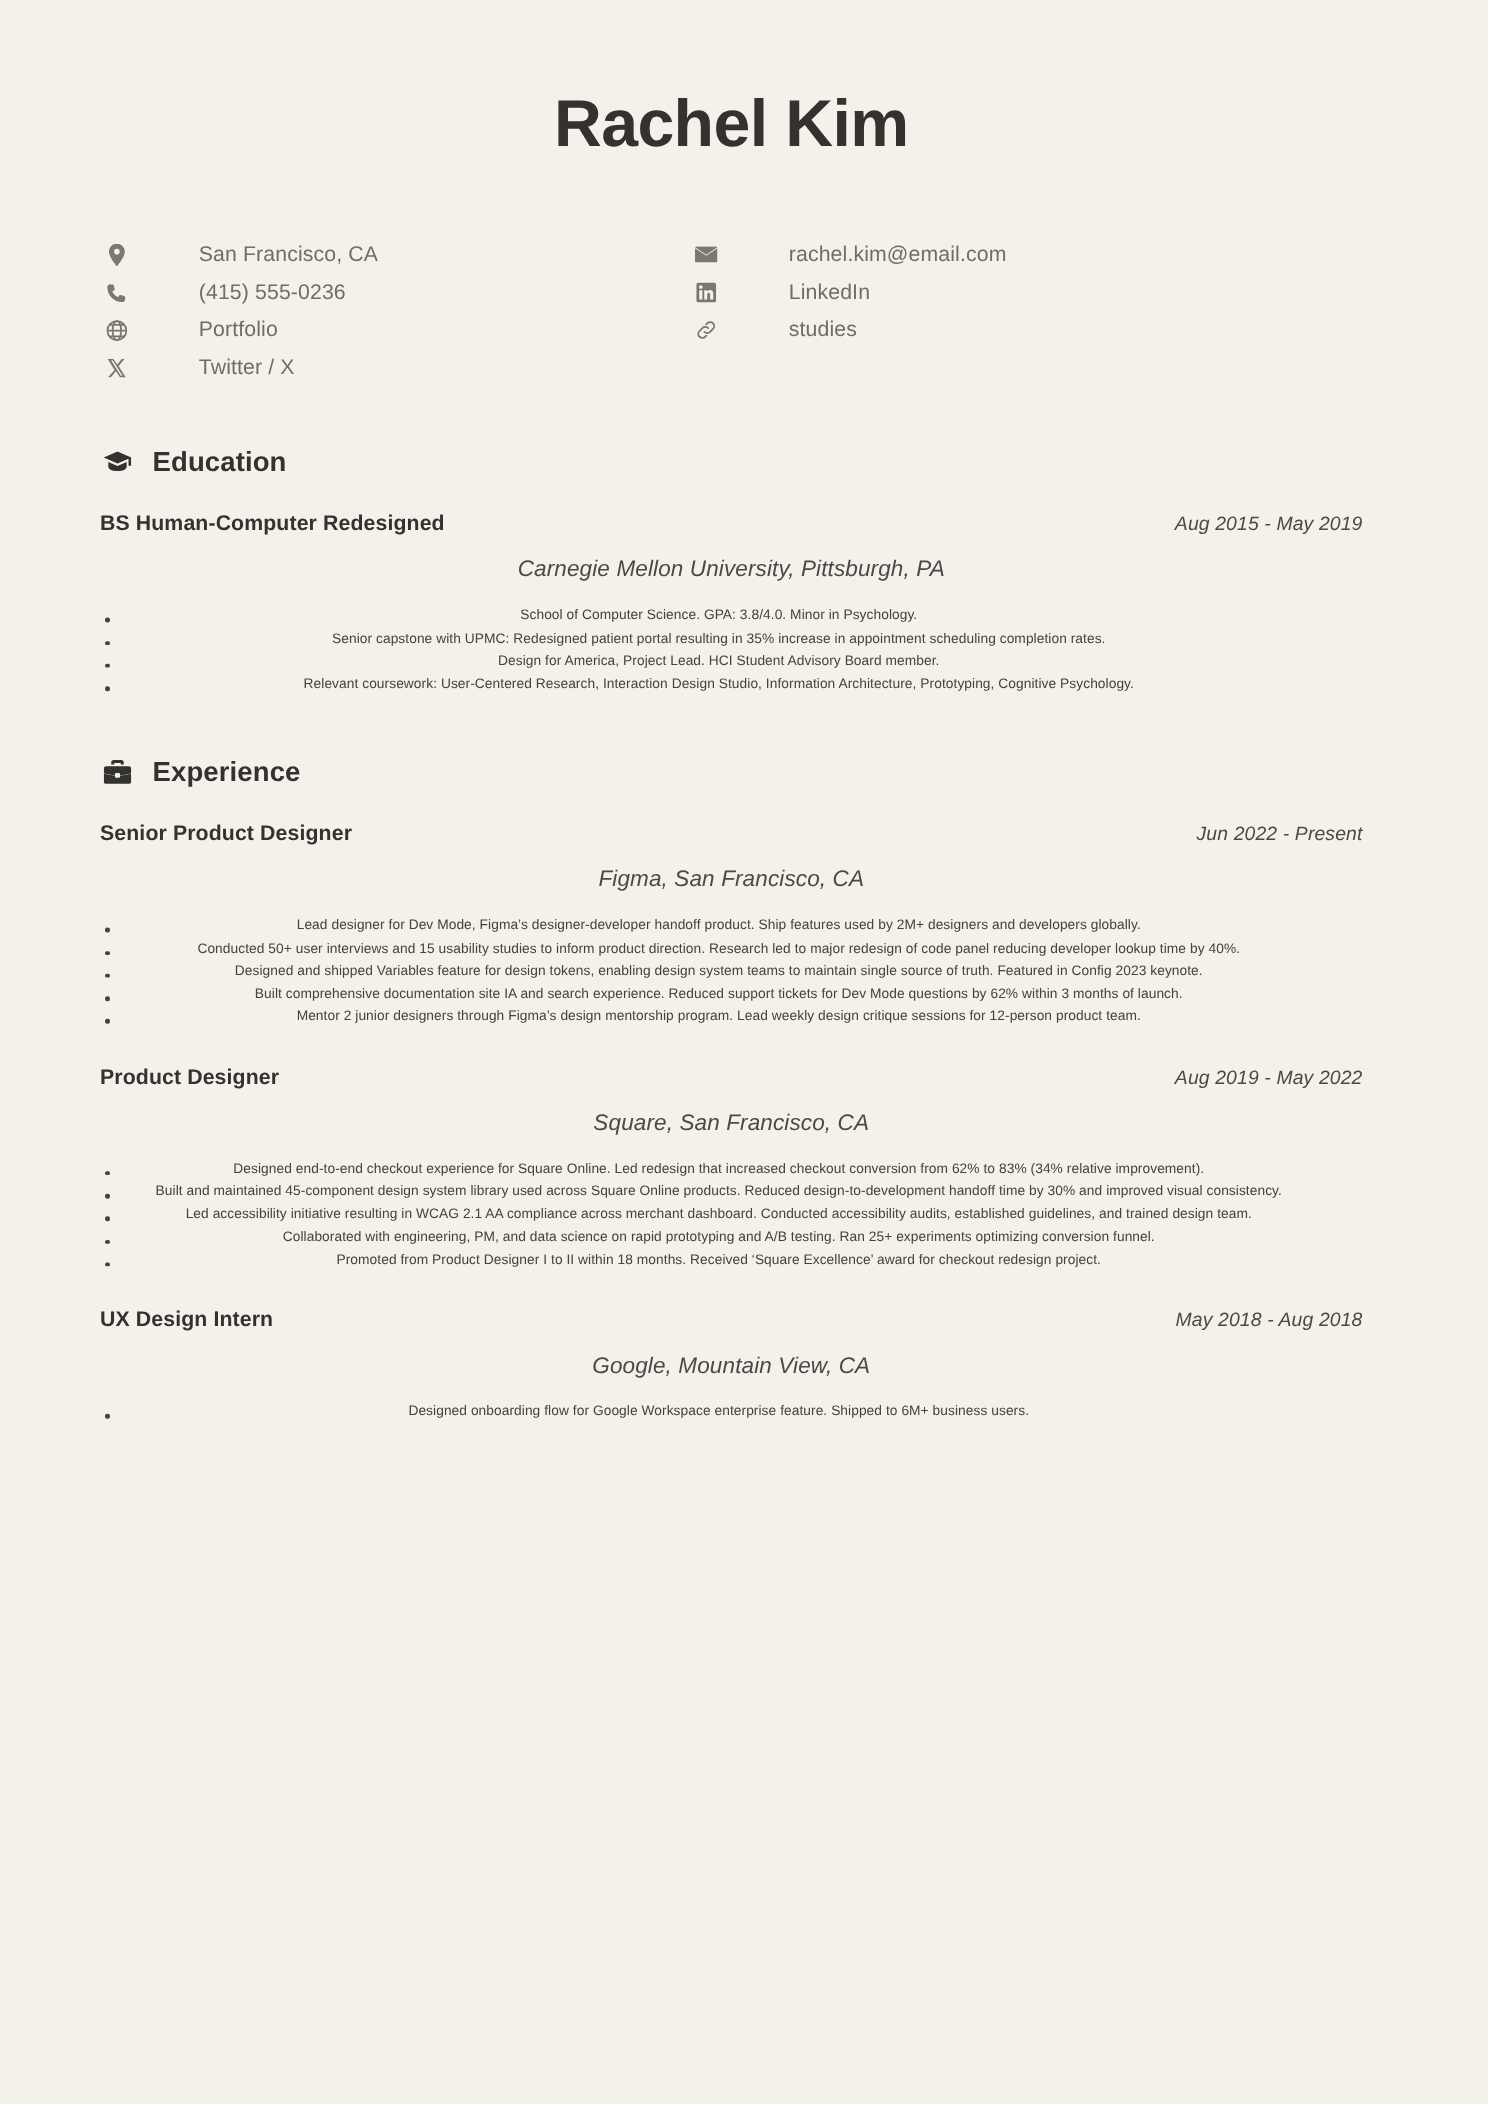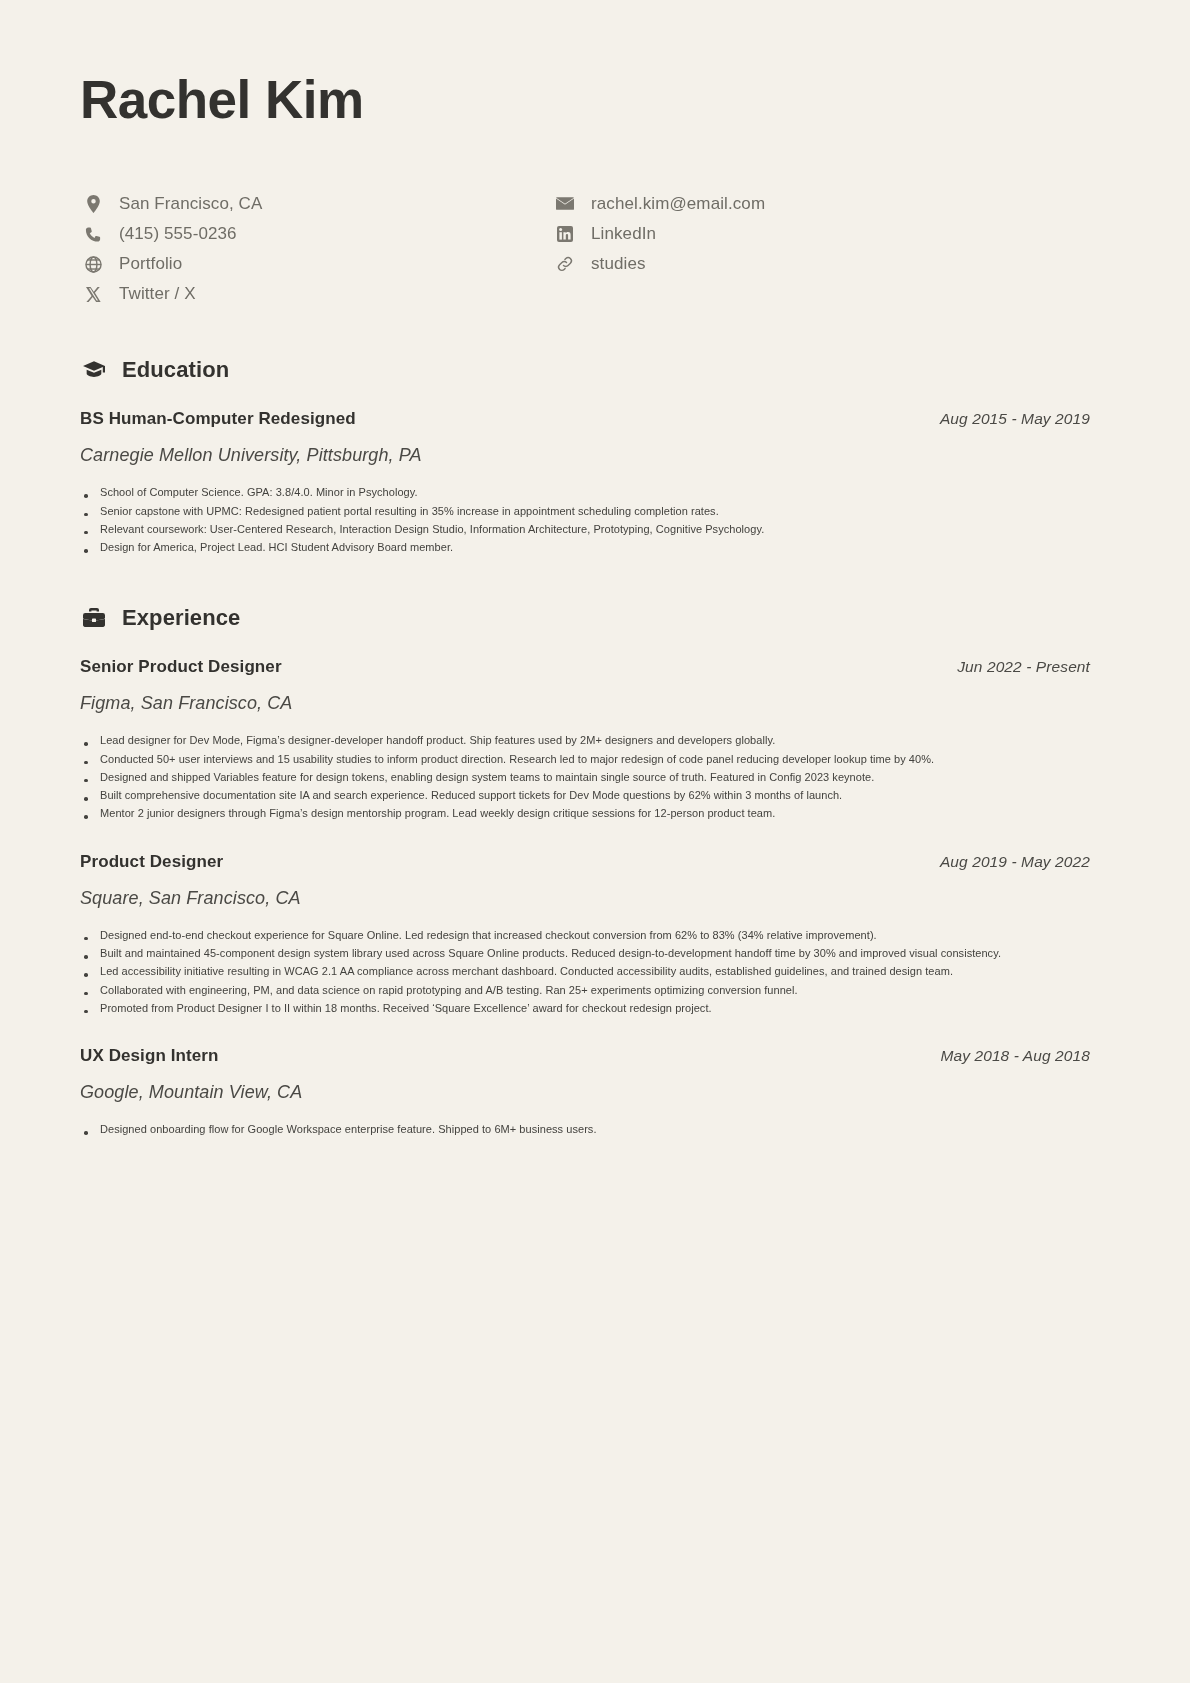--- a/index.html
+++ b/index.html
@@ -13,20 +13,21 @@
     font-family: "Liberation Sans", sans-serif;
     color: #3a3a38;
     -webkit-font-smoothing: antialiased;
   }
   .page {
     width: 1190px;
     min-height: 1683px;
     box-sizing: border-box;
     padding: 58px 100px 60px 80px;
     background: #f4f1ea;
+    text-align: center;
   }
 
   
   .name {
     font-size: 53px;
     font-weight: 700;
     letter-spacing: -0.5px;
     color: #33322f;
     margin: 12px 0 0 0;
     line-height: 1.12;
@@ -41,20 +42,21 @@
   .contact-col {
     display: flex;
     flex-direction: column;
     row-gap: 4px;
   }
   .contact-col.left { width: 472px; }
   .contact-row {
     display: flex;
     align-items: center;
     height: 26px;
+    gap: 40px;
   }
   .contact-icon {
     width: 26px;
     min-width: 26px;
     display: flex;
     align-items: center;
     justify-content: center;
     color: #7b7870;
   }
   .contact-icon svg { display: block; }
@@ -244,22 +246,22 @@
 
     <div class="entry">
       <div class="entry-top">
         <span class="entry-title">BS Human-Computer Redesigned</span>
         <span class="entry-date">Aug 2015 - May 2019</span>
       </div>
       <div class="entry-sub">Carnegie Mellon University, Pittsburgh, PA</div>
       <ul class="bullets">
         <li>School of Computer Science. GPA: 3.8/4.0. Minor in Psychology.</li>
         <li>Senior capstone with UPMC: Redesigned patient portal resulting in 35% increase in appointment scheduling completion rates.</li>
+        <li>Design for America, Project Lead. HCI Student Advisory Board member.</li>
         <li>Relevant coursework: User-Centered Research, Interaction Design Studio, Information Architecture, Prototyping, Cognitive Psychology.</li>
-        <li>Design for America, Project Lead. HCI Student Advisory Board member.</li>
       </ul>
     </div>
   </div>
 
   <div class="section">
     <div class="section-head">
       <span class="section-icon">
         <svg width="22" height="20" viewBox="0 0 22 20" fill="currentColor">
             <path d="M8 0a2 2 0 0 0-2 2v1.6h2.4V2.4h5.2v1.2H16V2a2 2 0 0 0-2-2H8z"></path>
             <path d="M0 7.2v2.6c0 .6.4 1.1 1 1.2l8 1.5v-1.3c0-.4.3-.7.7-.7h2.6c.4 0 .7.3.7.7v1.3l8-1.5c.6-.1 1-.6 1-1.2V7.2a2.2 2.2 0 0 0-2.2-2.2H2.2A2.2 2.2 0 0 0 0 7.2z"></path>

